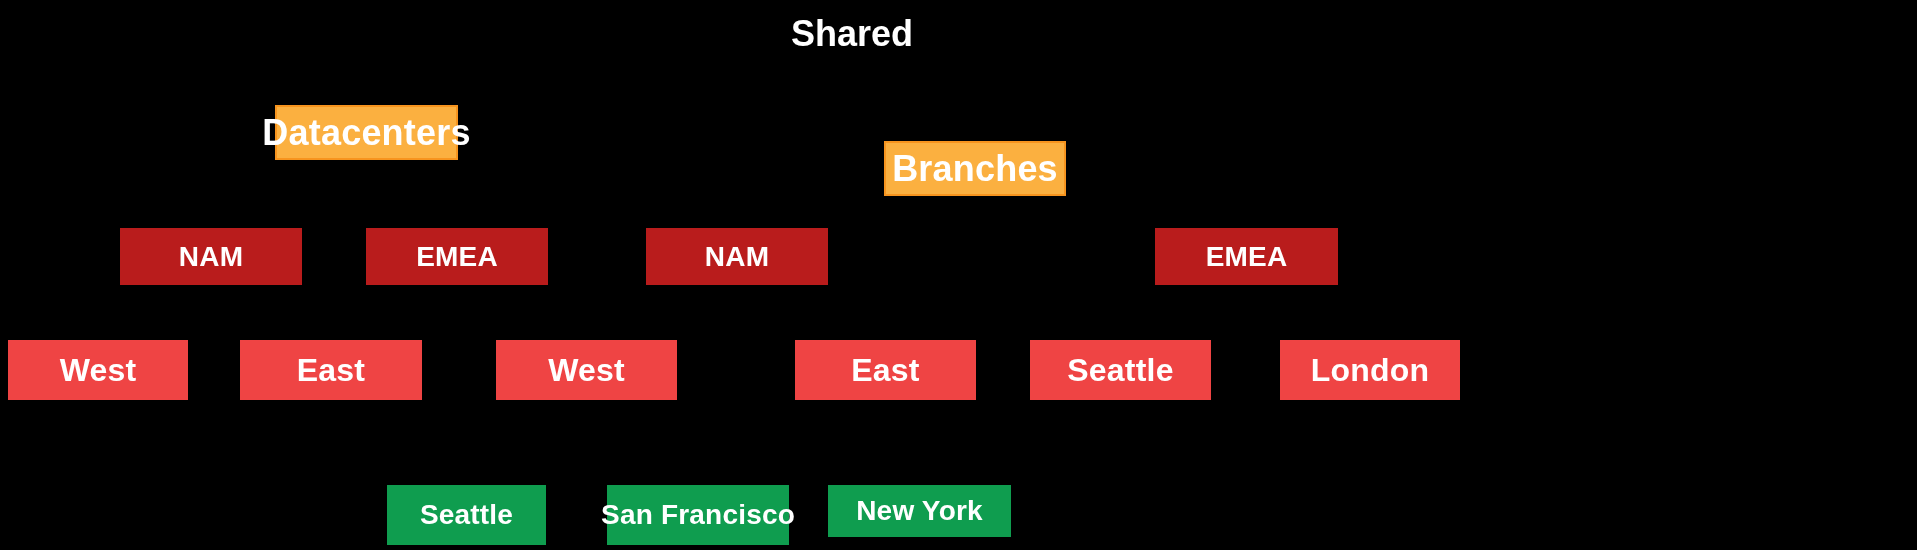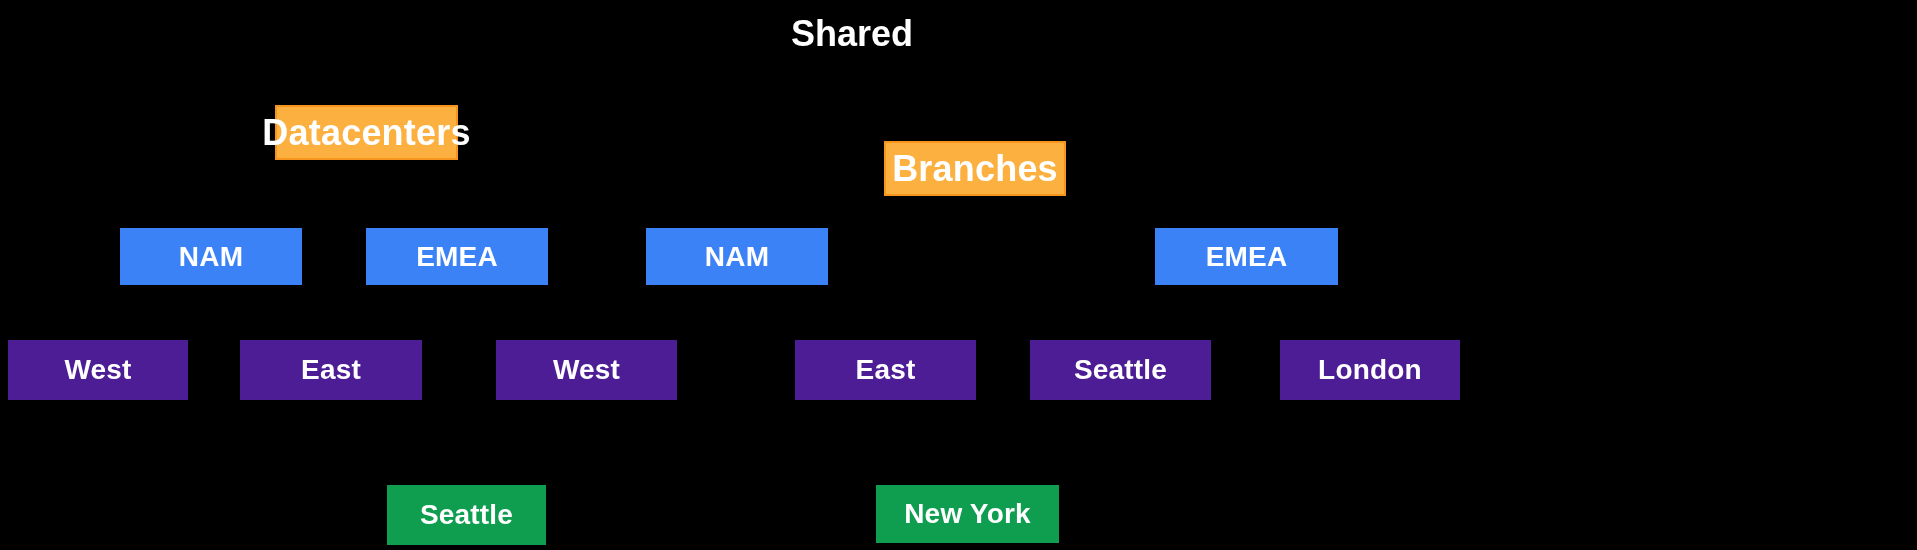--- a/index.html
+++ b/index.html
@@ -34,26 +34,26 @@
     white-space: nowrap;
     box-sizing: border-box;
     letter-spacing: 0.2px;
   }
   .node-orange {
     background: #fbb040;
     border: 2px solid #f7941e;
     font-size: 36px;
   }
   .node-blue {
-    background: #3b82f6;
+    background: #b91c1c;
     font-size: 28px;
   }
   .node-red {
-    background: #4c1d95;
-    font-size: 28px;
+    background: #ef4444;
+    font-size: 32px;
   }
   .node-green {
     background: #0f9d4f;
     font-size: 28px;
   }
   .connector {
     position: absolute;
     background: #000000;
   }
 </style>
@@ -115,17 +115,20 @@
   <div class="node node-red" style="left:1030px; top:340px; width:181px; height:60px;">
     <span>Seattle</span>
   </div>
   <div class="node node-red" style="left:1280px; top:340px; width:180px; height:60px;">
     <span>London</span>
   </div>
 
   <div class="node node-green" style="left:387px; top:485px; width:159px; height:60px;">
     <span>Seattle</span>
   </div>
-  <div class="node node-green" style="left:828px; top:485px; width:183px; height:58px;margin-left:48px;">
+  <div class="node node-green" style="left:607px; top:485px; width:182px; height:60px;">
+    <span>San Francisco</span>
+  </div>
+  <div class="node node-green" style="left:828px; top:485px; width:183px; height:52px;">
     <span>New York</span>
   </div>
 
 </div>
 
 </body></html>

